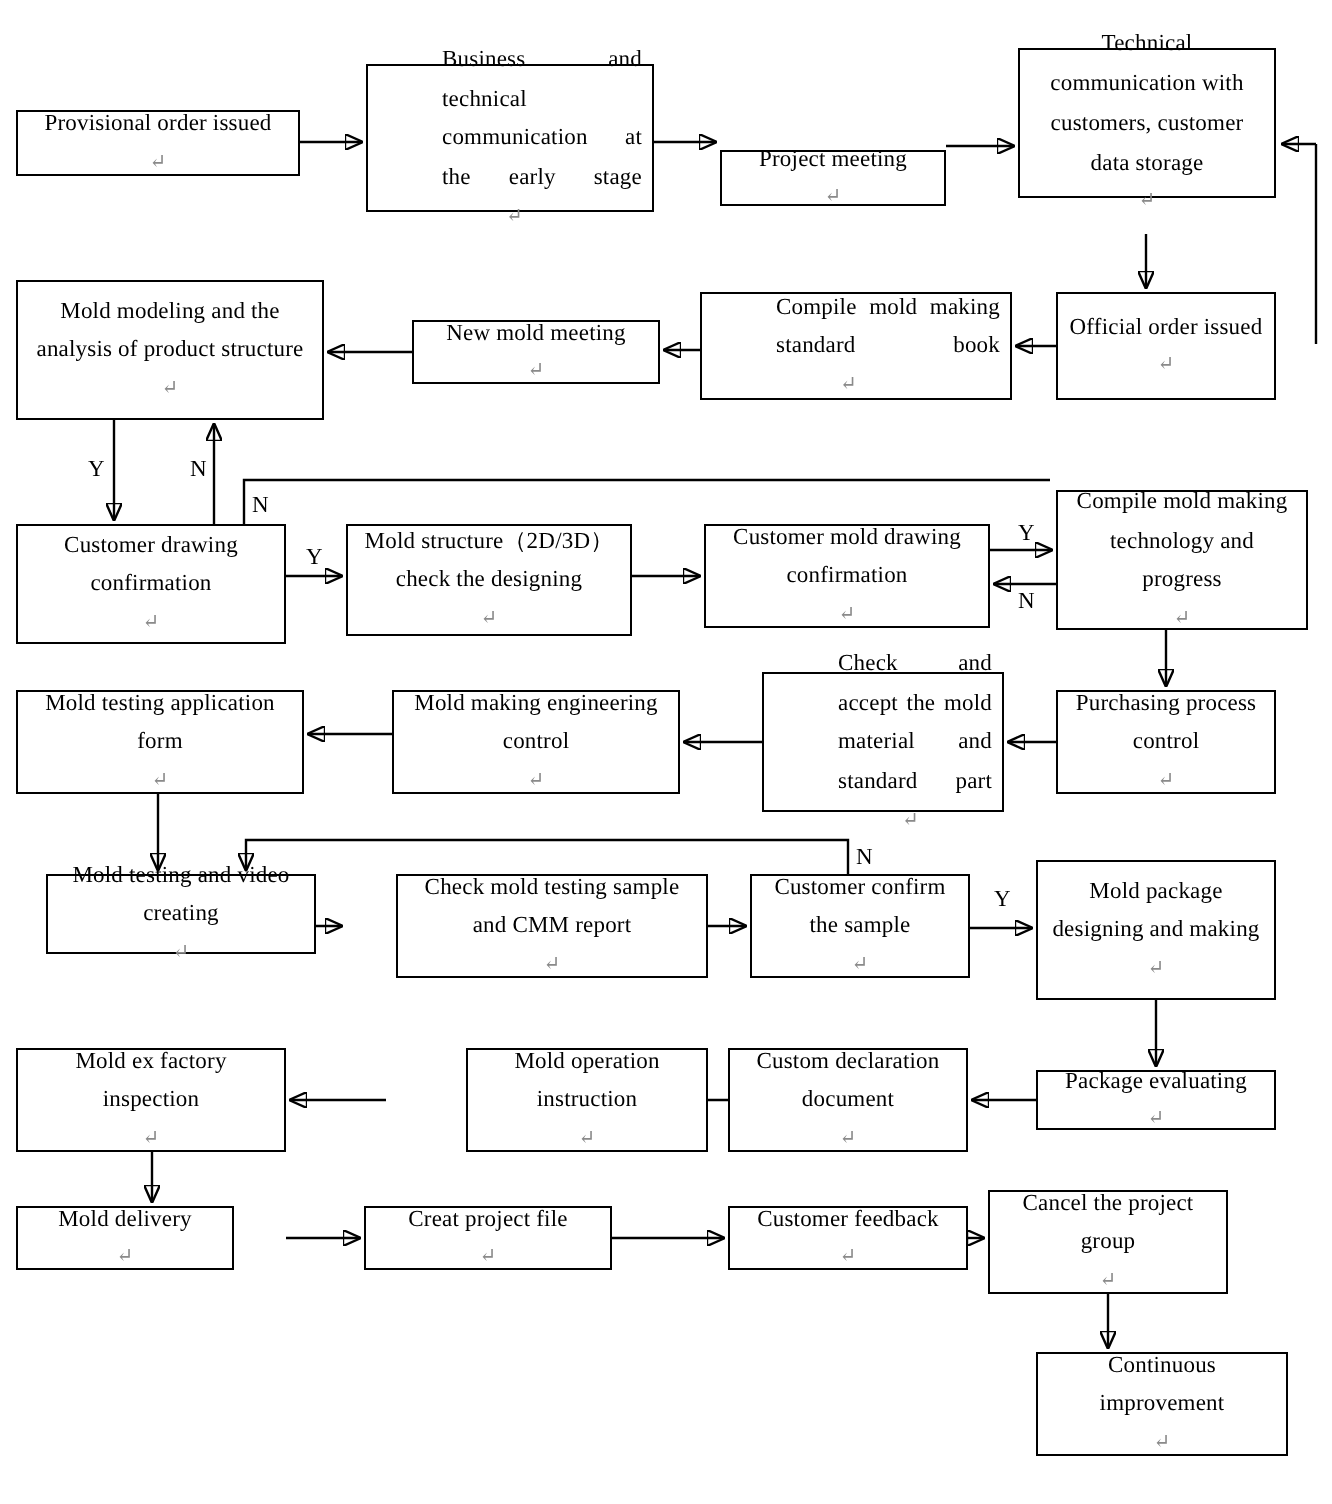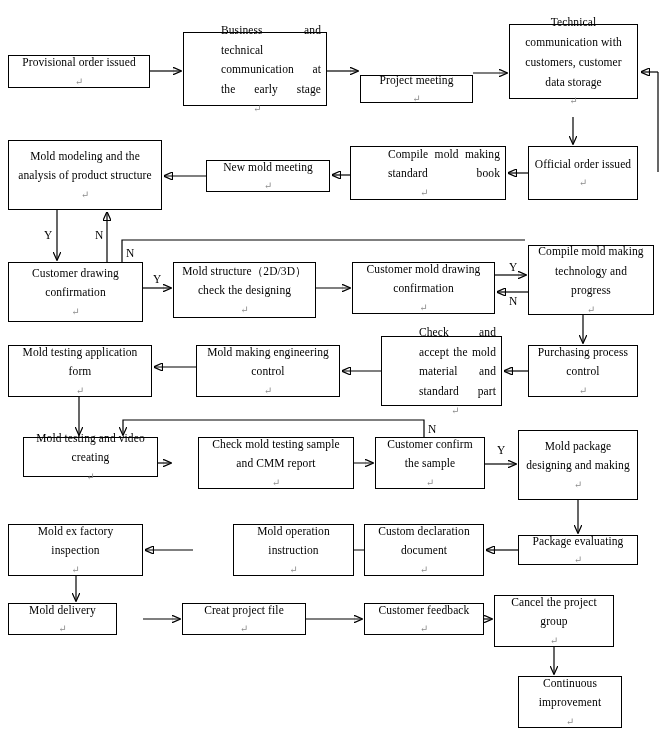--- a/index.html
+++ b/index.html
@@ -179,21 +179,21 @@
       </div>
       <div class="node" style="left: 182px; top: 603px; width: 124px; height: 32px;">
         <span>Creat project file<span style="color: rgb(138, 138, 138); font-size: 10px;">↵</span></span>
       </div>
       <div class="node" style="left: 364px; top: 603px; width: 120px; height: 32px;">
         <span>Customer feedback<span style="color: rgb(138, 138, 138); font-size: 10px;">↵</span></span>
       </div>
       <div class="node" style="left: 494px; top: 595px; width: 120px; height: 52px;">
         <span>Cancel the project group<span style="color: rgb(138, 138, 138); font-size: 10px;">↵</span></span>
       </div>
-      <div class="node" style="left: 518px; top: 676px; width: 104px; height: 52px;">
+      <div class="node" style="left: 518px; top: 676px; width: 126px; height: 52px;">
         <span>Continuous improvement<span style="color: rgb(138, 138, 138); font-size: 10px;">↵</span></span>
       </div>
     </div>
   <div id="labels">
       <div class="lbl" style="left: 44px; top: 230px;">Y</div>
       <div class="lbl" style="left: 95px; top: 230px;">N</div>
       <div class="lbl" style="left: 126px; top: 248px;">N</div>
       <div class="lbl" style="left: 153px; top: 274px;">Y</div>
       <div class="lbl" style="left: 509px; top: 262px;">Y</div>
       <div class="lbl" style="left: 509px; top: 296px;">N</div>

